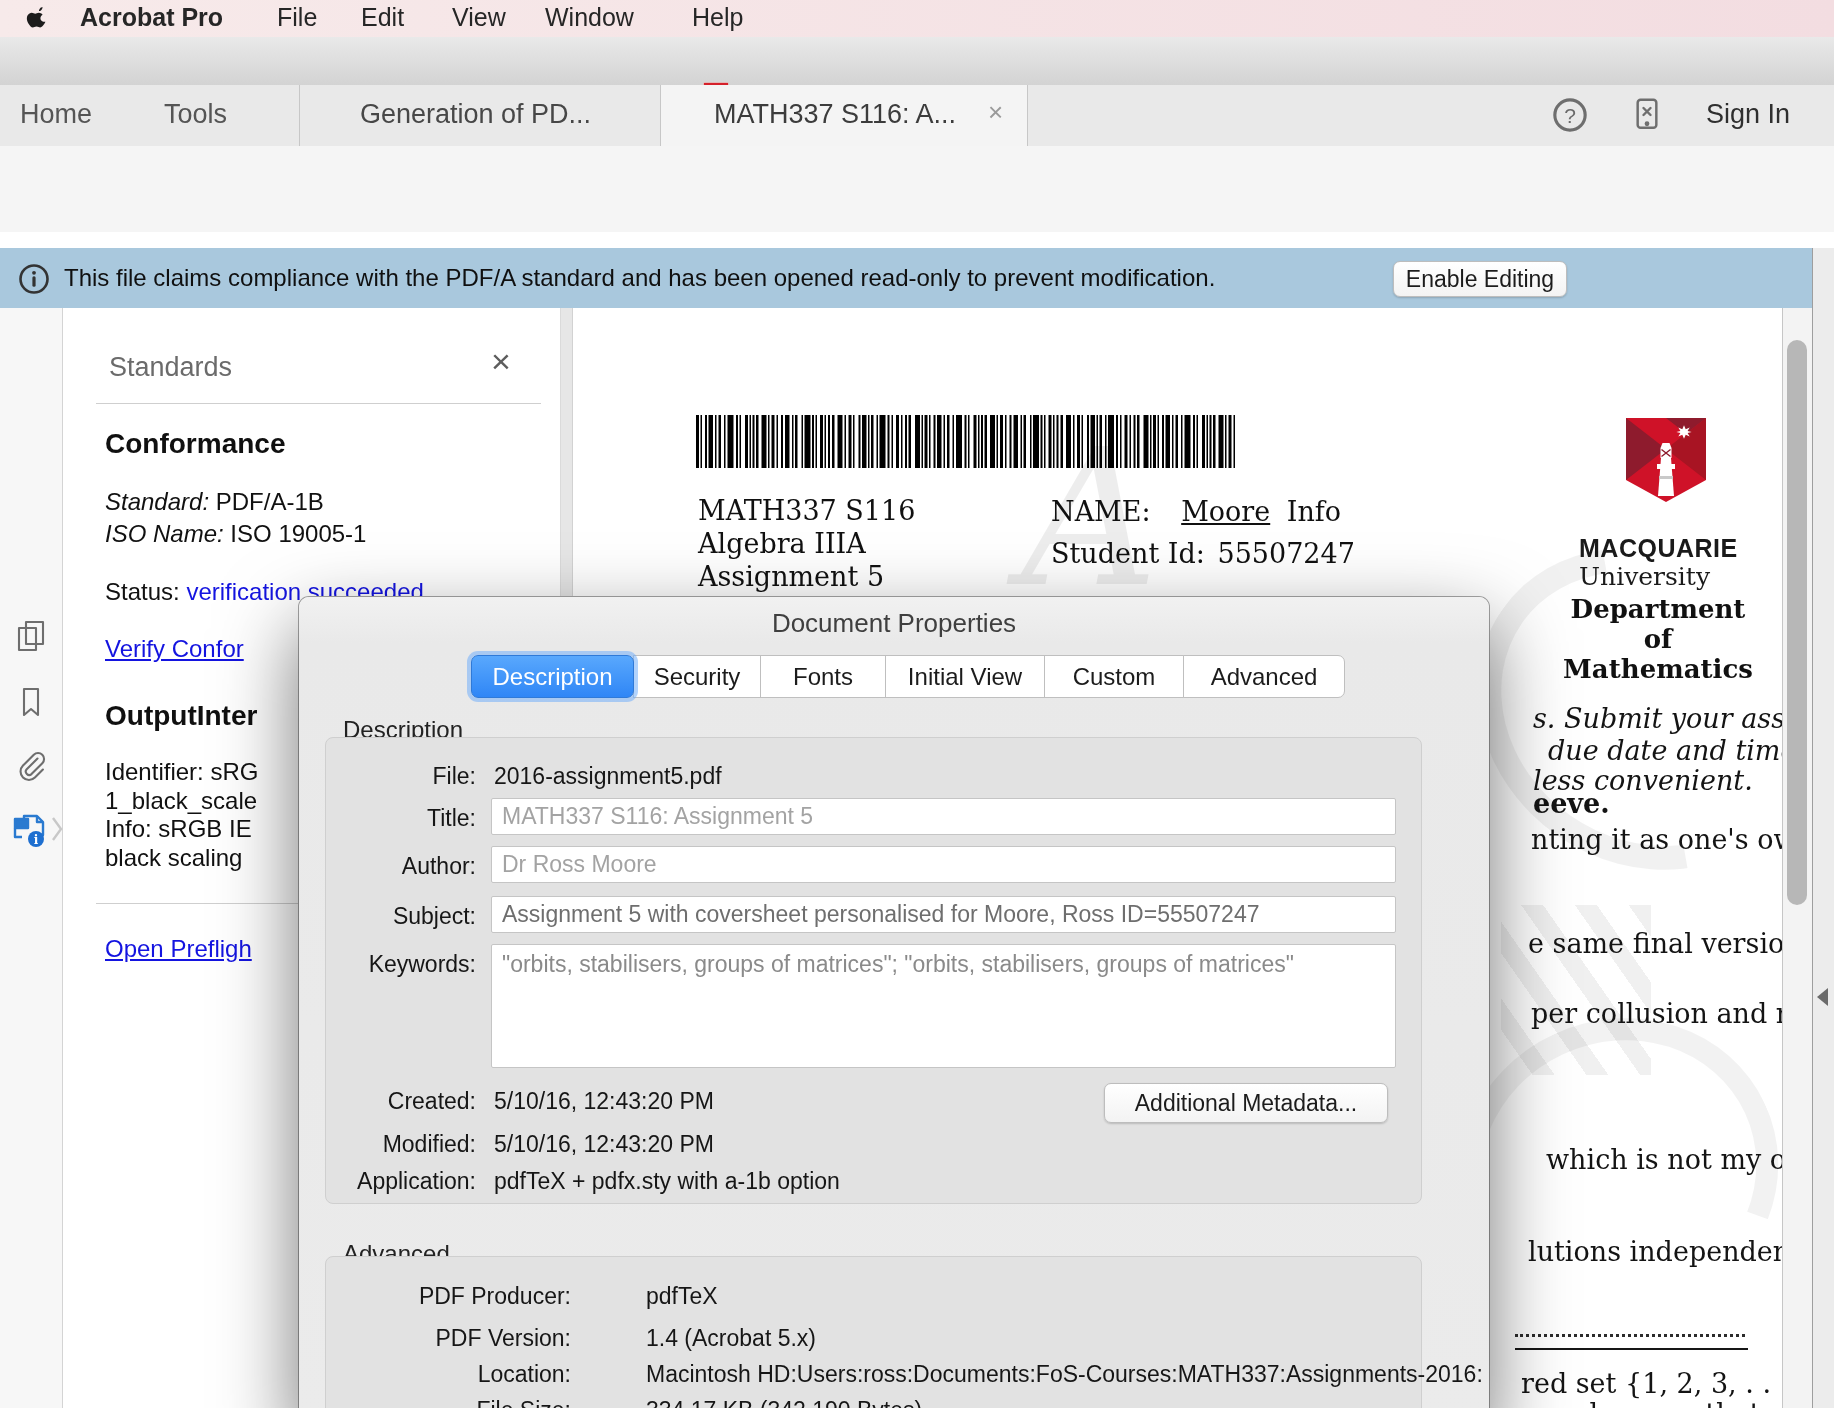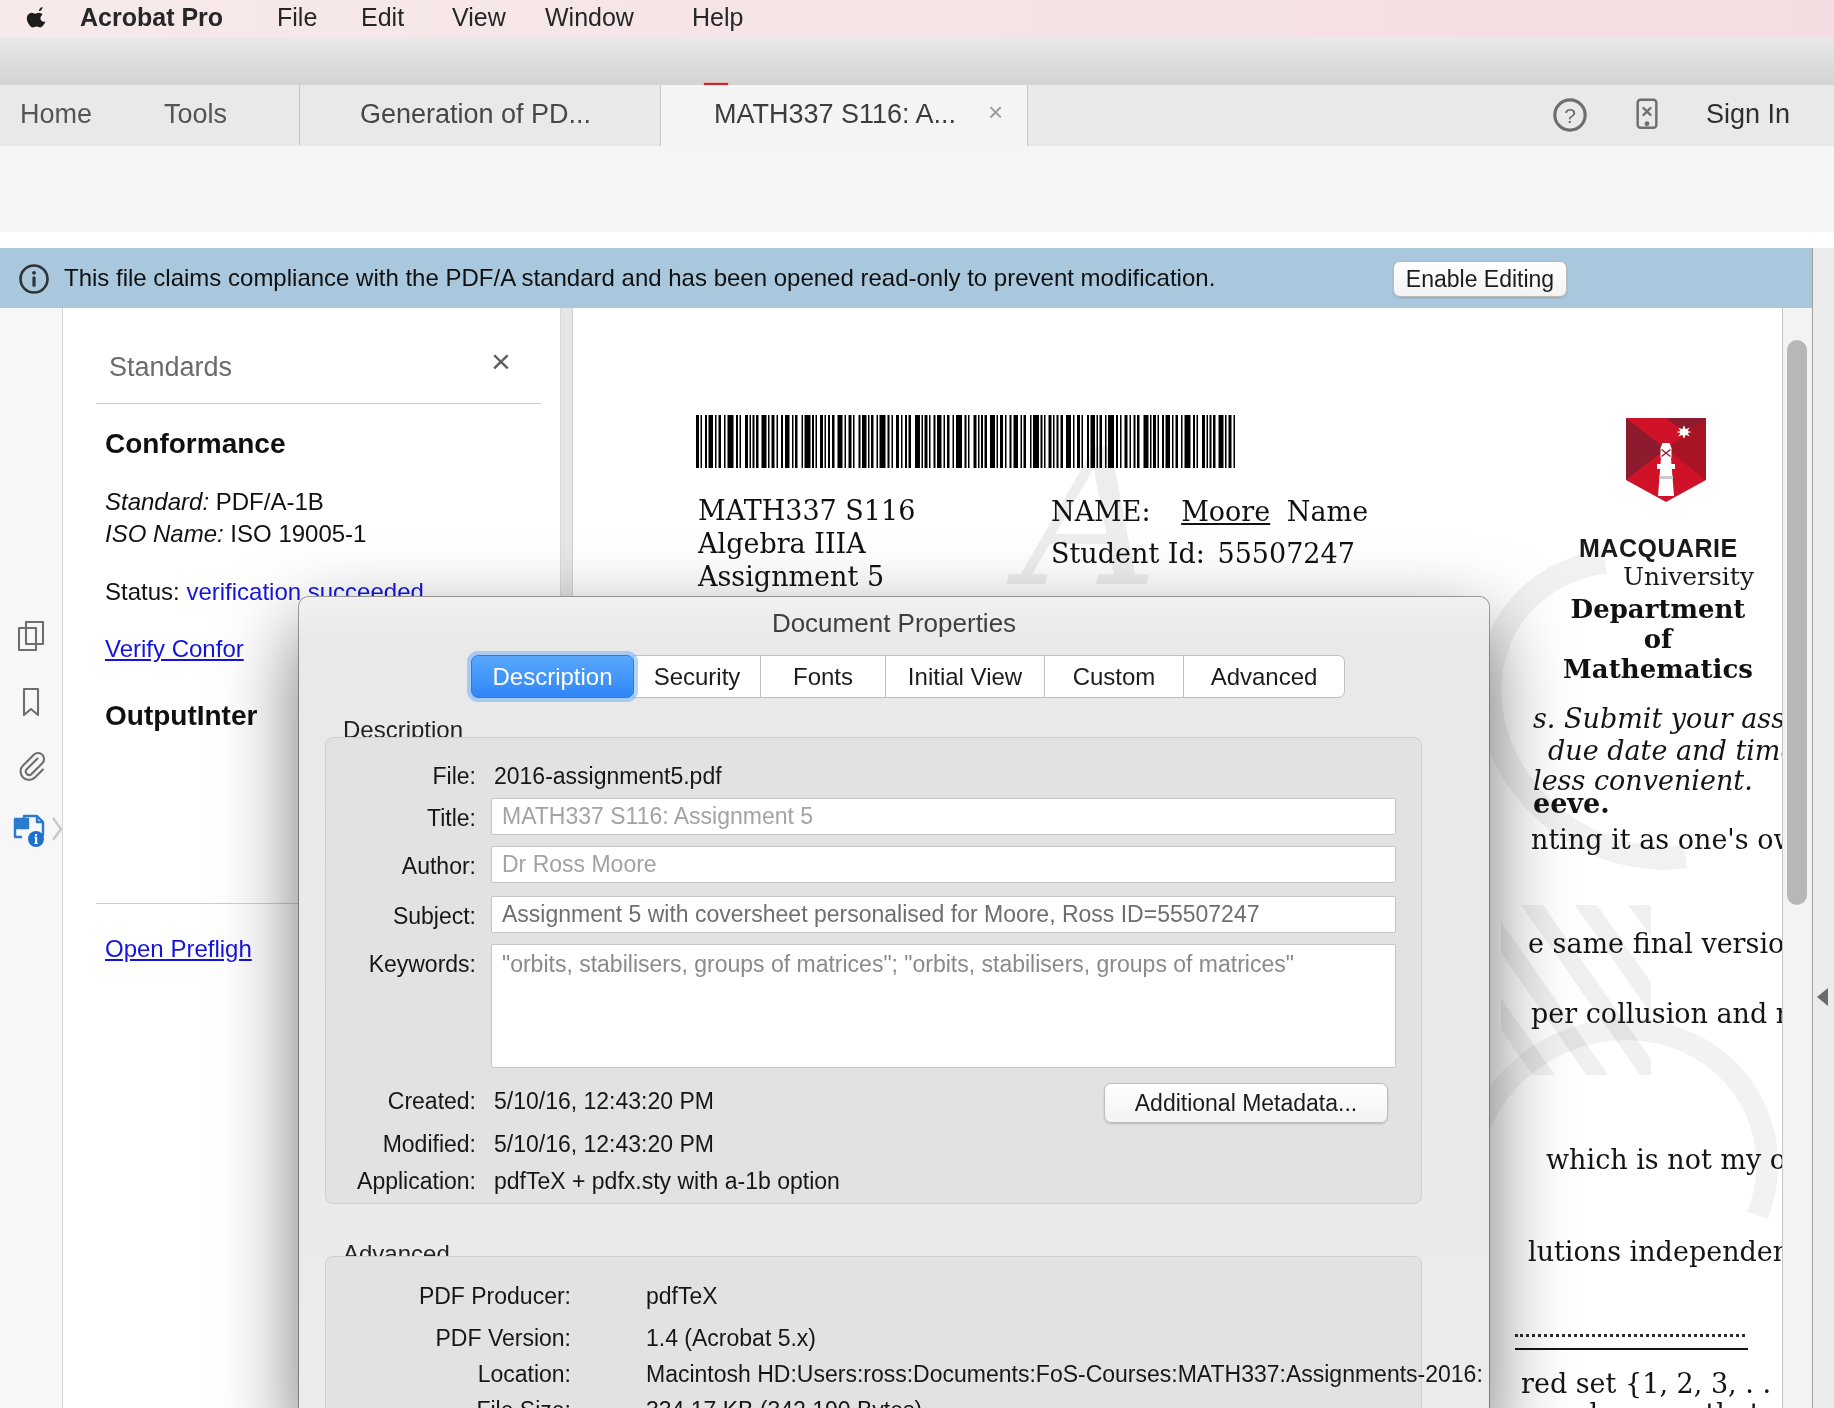--- a/index.html
+++ b/index.html
@@ -72,21 +72,21 @@
   .wm{position:absolute;pointer-events:none;}
   .wm-A{left:448px;top:100px;font-size:190px;font-style:italic;color:rgba(0,0,0,.07);}
   .wm-curl1{left:898px;top:247px;width:300px;height:260px;border:24px solid transparent;
             border-bottom-color:rgba(0,0,0,.055);border-left-color:rgba(0,0,0,.055);border-radius:50%;transform:rotate(35deg);}
   .wm-hash{left:928px;top:597px;width:150px;height:170px;
            background:repeating-linear-gradient(55deg,transparent 0 26px,rgba(0,0,0,.06) 26px 44px);}
   .wm-curl2{left:883px;top:712px;width:280px;height:260px;border:22px solid transparent;
             border-top-color:rgba(0,0,0,.05);border-right-color:rgba(0,0,0,.05);border-radius:50%;transform:rotate(-25deg);}
   .logo-word{position:absolute;left:1006px;top:226px;width:175px;text-align:left;font-size:25px;font-weight:bold;
              letter-spacing:.5px;color:#1a1a1a;}
-  .logo-sub{position:absolute;left:1006px;top:254px;width:175px;text-align:right;font-size:25px;color:#1a1a1a;}
+  .logo-sub{position:absolute;left:1006px;top:254px;width:175px;text-align:left;font-size:25px;color:#1a1a1a;}
   .dept{position:absolute;left:990px;top:286px;width:190px;text-align:center;font-size:26px;font-weight:bold;
         line-height:30px;color:#111;}
   .sigdots{position:absolute;left:942px;top:1026px;width:230px;border-top:3px dotted #2c2c2c;}
   .sigline{position:absolute;left:942px;top:1040px;width:233px;border-top:2px solid #161616;}
   
   .scrolltrack{position:absolute;left:1782px;top:0;width:30px;height:1100px;background:#f3f3f3;border-left:1px solid #c6c6c6;}
   .scrollthumb{position:absolute;left:4px;top:32px;width:20px;height:565px;background:#b7b7b7;border-radius:10px;}
   .rightstrip{left:1812px;top:248px;width:22px;height:1160px;background:#ececec;border-left:1px solid #9e9e9e;z-index:5;}
   .collapse-tri{position:absolute;left:4px;top:740px;width:0;height:0;border-top:9px solid transparent;
                 border-bottom:9px solid transparent;border-right:11px solid #6b6b6b;}
@@ -339,20 +339,26 @@
   <div class="panel">
     <span class="pan-title">Standards</span>
     <span class="pan-close">×</span>
     <div class="pan-hr" style="top:95px;"></div>
     <div class="pan-h" style="top:120px;">Conformance</div>
     <div class="pan-t" style="top:180px;"><span class="it">Standard:</span><span> PDF/A-1B</span></div>
     <div class="pan-t" style="top:212px;"><span class="it">ISO Name:</span><span> ISO 19005-1</span></div>
     <div class="pan-t" style="top:270px;"><span>Status: </span><span class="bluetext">verification succeeded</span></div>
     <div class="pan-t bluelink" style="top:327px;">Verify Confor</div>
     <div class="pan-h" style="top:392px;">OutputInter</div>
+    <div class="pan-t pan-lines" style="top:450px;">
+      <span style="display:block;">Identifier: sRG</span>
+      <span style="display:block;">1_black_scale</span>
+      <span style="display:block;">Info: sRGB IE</span>
+      <span style="display:block;">black scaling</span>
+    </div>
     <div class="pan-hr" style="top:595px;width:240px;"></div>
     <div class="pan-t bluelink" style="top:627px;">Open Prefligh</div>
   </div>
 
   <div class="page serif">
     <div class="wm wm-A serif">A</div>
     <div class="wm wm-curl1"></div>
     <div class="wm wm-hash"></div>
     <div class="wm wm-curl2"></div>
 
@@ -476,21 +482,21 @@
       </div>
 
     <div class="course">
       <div>MATH337 S116</div>
       <div>Algebra IIIA</div>
       <div>Assignment 5</div>
     </div>
     <div class="nameline">
       <span>NAME:</span>
       <span style="text-decoration:underline;margin-left:22px;">Moore</span>
-      <span style="margin-left:8px;">Name</span>
+      <span style="margin-left:8px;">Info</span>
     </div>
     <div class="stuline">
       <span>Student Id:</span>
       <span style="margin-left:4px;">55507247</span>
     </div>
 
     <div class="abs" style="left:1053px;top:110px;">
       <svg width="80" height="104" viewBox="0 0 80 104">
         <path d="M0 0h80v62L40 84 0 62z" fill="#cf1228"></path>
         <path d="M0 0l40 31L0 62z" fill="#8e1b2d"></path>

